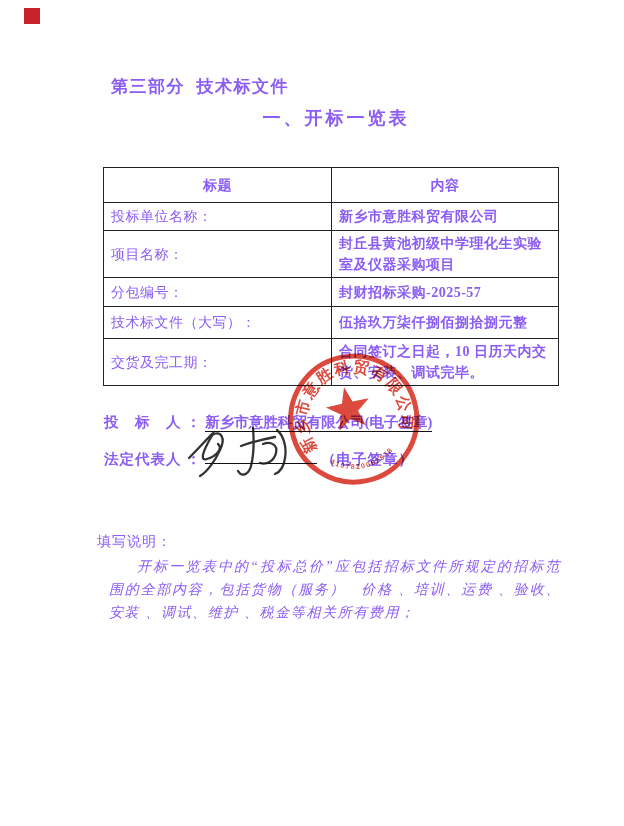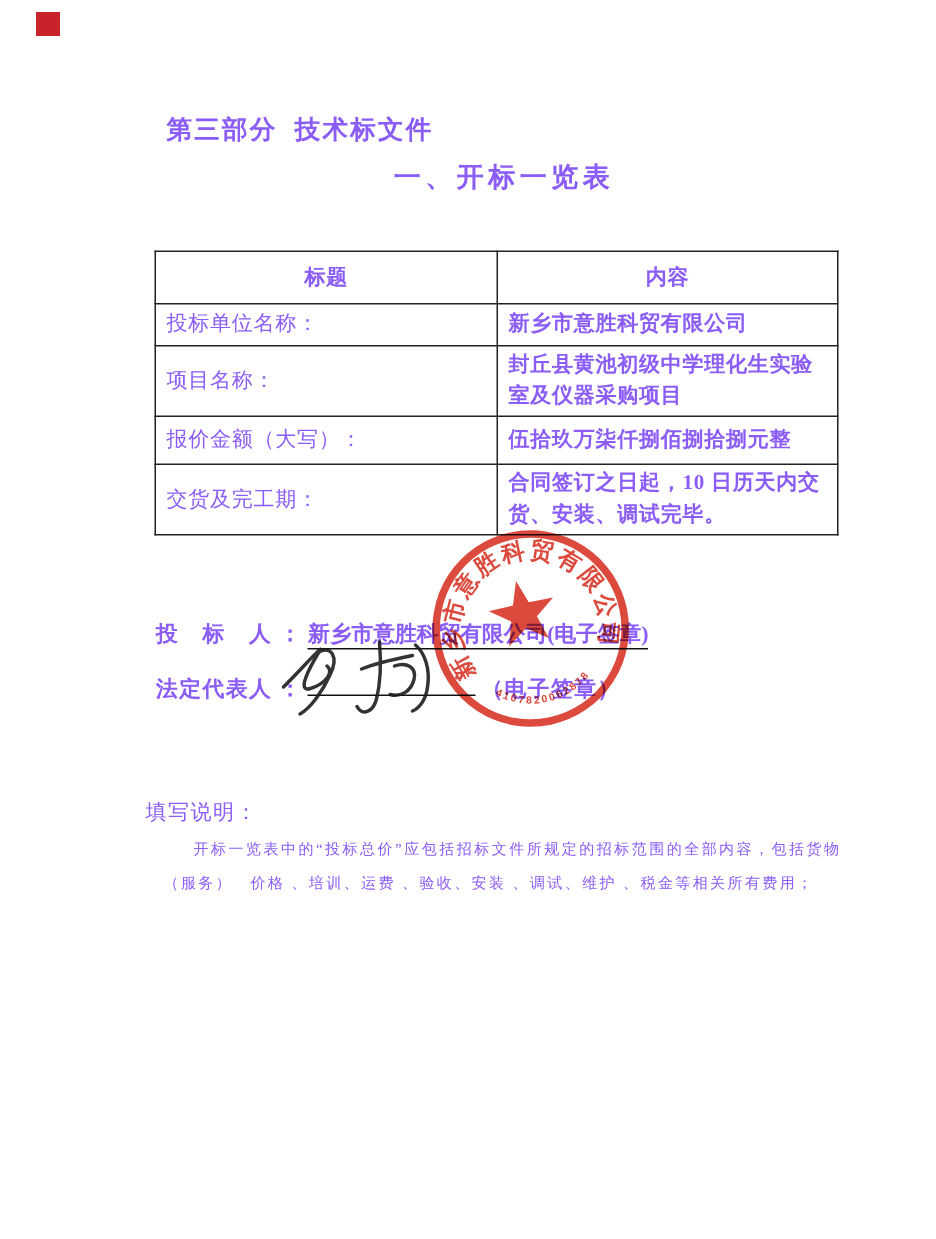--- a/index.html
+++ b/index.html
@@ -42,22 +42,22 @@
 
   .signature-svg { position:absolute; left:163px; top:422px; z-index:3; }
 
   .stamp {
     position:absolute; left:257px; top:339px; width:162px; height:162px;
     z-index:5; transform:rotate(-12deg); opacity:0.92; mix-blend-mode:multiply;
   }
 
   .notes-heading { position:absolute; left:81px; top:533px; font-size:14px; font-weight:400; letter-spacing:1px; }
   .notes-body {
-    position:absolute; left:93px; top:555px; width:452px; font-size:10px;
-    line-height:23px; text-align:justify; text-indent:2em; letter-spacing:1.6px;
+    position:absolute; left:93px; top:555px; width:452px; font-size:14px;
+    line-height:23px; text-align:justify; text-indent:2em; letter-spacing:1.6px;font-style:italic;
   }
 </style>
 </head>
 <body>
 
 <div class="page">
 
   <div class="corner-mark"></div>
 
   <div class="section-heading">第三部分  技术标文件</div>
@@ -70,22 +70,26 @@
       <td>内容</td>
     </tr>
     <tr class="r1">
       <td>投标单位名称：</td>
       <td class="val">新乡市意胜科贸有限公司</td>
     </tr>
     <tr class="r2">
       <td>项目名称：</td>
       <td class="val">封丘县黄池初级中学理化生实验室及仪器采购项目</td>
     </tr>
+    <tr class="r3">
+      <td>分包编号：</td>
+      <td class="val">封财招标采购-2025-57</td>
+    </tr>
     <tr class="r5">
-      <td>报价金额（大写）：</td>
+      <td>技术标文件（大写）：</td>
       <td class="val">伍拾玖万柒仟捌佰捌拾捌元整</td>
     </tr>
     <tr class="r6">
       <td>交货及完工期：</td>
       <td class="val">合同签订之日起，10 日历天内交货、安装、调试完毕。</td>
     </tr>
   </tbody>
     </table>
 
   <div class="sig-block">

